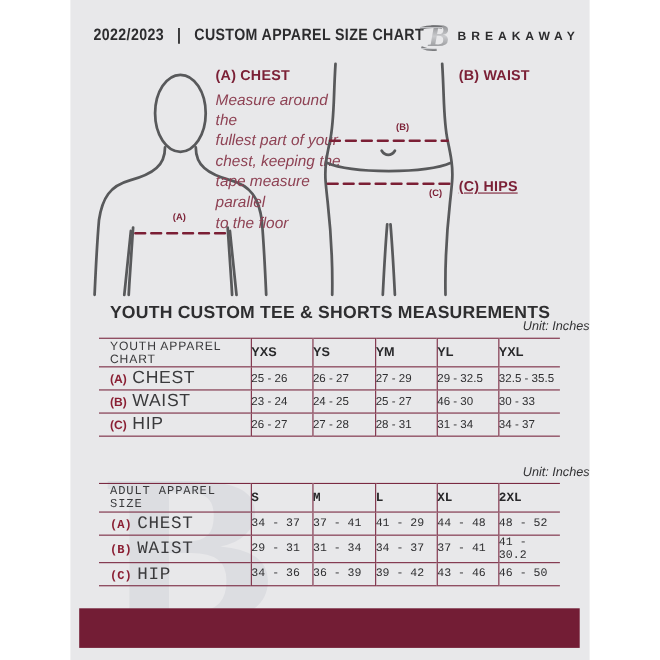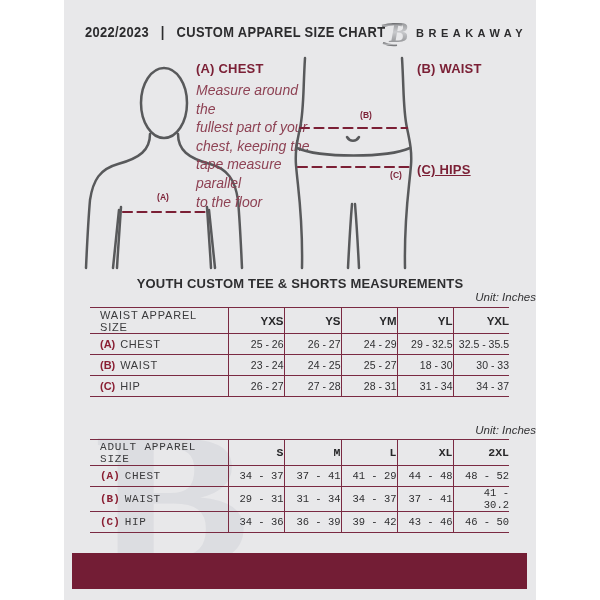--- a/index.html
+++ b/index.html
@@ -19,38 +19,38 @@
   .fig path,.fig ellipse{fill:none;stroke:#58595b;stroke-width:2.5;stroke-linecap:round;}
   .fig .dash{stroke:#7b1f35;stroke-width:2.2;stroke-dasharray:9 5.5;}
   .marker{position:absolute;font-size:8.5px;font-weight:bold;color:#7b1f35;text-align:center;}
 
   
   .g-head{position:absolute;font-size:13px;font-weight:bold;color:#7b2036;letter-spacing:0.2px;}
   .g-body{position:absolute;font-size:14px;font-style:italic;color:#8e4254;line-height:1.33;
           white-space:pre-line;}
 
   
-  .sec-title{position:absolute;left:0;width:100%;text-align:center;font-size:13px;
+  .sec-title{position:absolute;left:0;width:100%;text-align:center;font-size:16px;
              font-weight:bold;color:#2e2e30;letter-spacing:0.2px;}
   .unit{position:absolute;left:0;width:100%;text-align:right;font-size:11.5px;font-style:italic;
         color:#323234;}
 
   
   .size-table{position:absolute;left:26px;border-collapse:collapse;table-layout:fixed;width:419px;
               border-top:1.4px solid #7a2a42;background:transparent;z-index:2;}
   .size-table tr{border-bottom:1.4px solid #7a2a42;}
   .size-table td{padding:0;vertical-align:middle;height:20px;font-size:10.5px;color:#2f2f31;
-                 text-align:right;}
+                 text-align:left;}
   .size-table tr.head td{height:25px;}
   .size-table td + td{border-left:1.4px solid #7a2a42;}
   .size-table td.lbl{text-align:left;padding-left:10px;}
   .size-table td.size-head{font-weight:bold;font-size:11.5px;color:#28282a;}
   .size-table .col-head{font-size:11px;color:#3a3a3c;letter-spacing:0.8px;}
   .size-table .key{font-weight:bold;color:#8a1f33;font-size:11px;}
-  .size-table .lab{margin-left:5px;font-size:11px;color:#3a3a3c;letter-spacing:0.6px;}
+  .size-table .lab{margin-left:5px;font-size:16px;color:#3a3a3c;letter-spacing:0.6px;}
 
   
   .watermark{position:absolute;left:30px;top:403px;font-family:"Liberation Serif",serif;
              font-weight:bold;font-size:195px;line-height:1;color:#dcdde1;z-index:1;
              transform:scaleX(1.2);transform-origin:0 0;}
   .footer-bar{position:absolute;left:8px;top:553px;width:455px;height:36px;background:#731d35;z-index:3;}
 </style>
 </head>
 <body>
 
@@ -115,41 +115,41 @@
       <colgroup>
           <col style="width:138px">
           <col style="width:56px">
           <col style="width:57px">
           <col style="width:56px">
           <col style="width:56px">
           <col style="width:56px">
         </colgroup>
       <tbody>
           <tr class="head">
-        <td class="lbl col-head">WAIST APPAREL SIZE</td>
+        <td class="lbl col-head">YOUTH APPAREL CHART</td>
         <td class="size-head">YXS</td>
         <td class="size-head">YS</td>
         <td class="size-head">YM</td>
         <td class="size-head">YL</td>
         <td class="size-head">YXL</td>
       </tr>
       <tr>
         <td class="lbl"><span class="key">(A)</span><span class="lab">CHEST</span></td>
         <td>25 - 26</td>
         <td>26 - 27</td>
-        <td>24 - 29</td>
+        <td>27 - 29</td>
         <td>29 - 32.5</td>
         <td>32.5 - 35.5</td>
       </tr>
       <tr>
         <td class="lbl"><span class="key">(B)</span><span class="lab">WAIST</span></td>
         <td>23 - 24</td>
         <td>24 - 25</td>
         <td>25 - 27</td>
-        <td>18 - 30</td>
+        <td>46 - 30</td>
         <td>30 - 33</td>
       </tr>
       <tr>
         <td class="lbl"><span class="key">(C)</span><span class="lab">HIP</span></td>
         <td>26 - 27</td>
         <td>27 - 28</td>
         <td>28 - 31</td>
         <td>31 - 34</td>
         <td>34 - 37</td>
       </tr>

